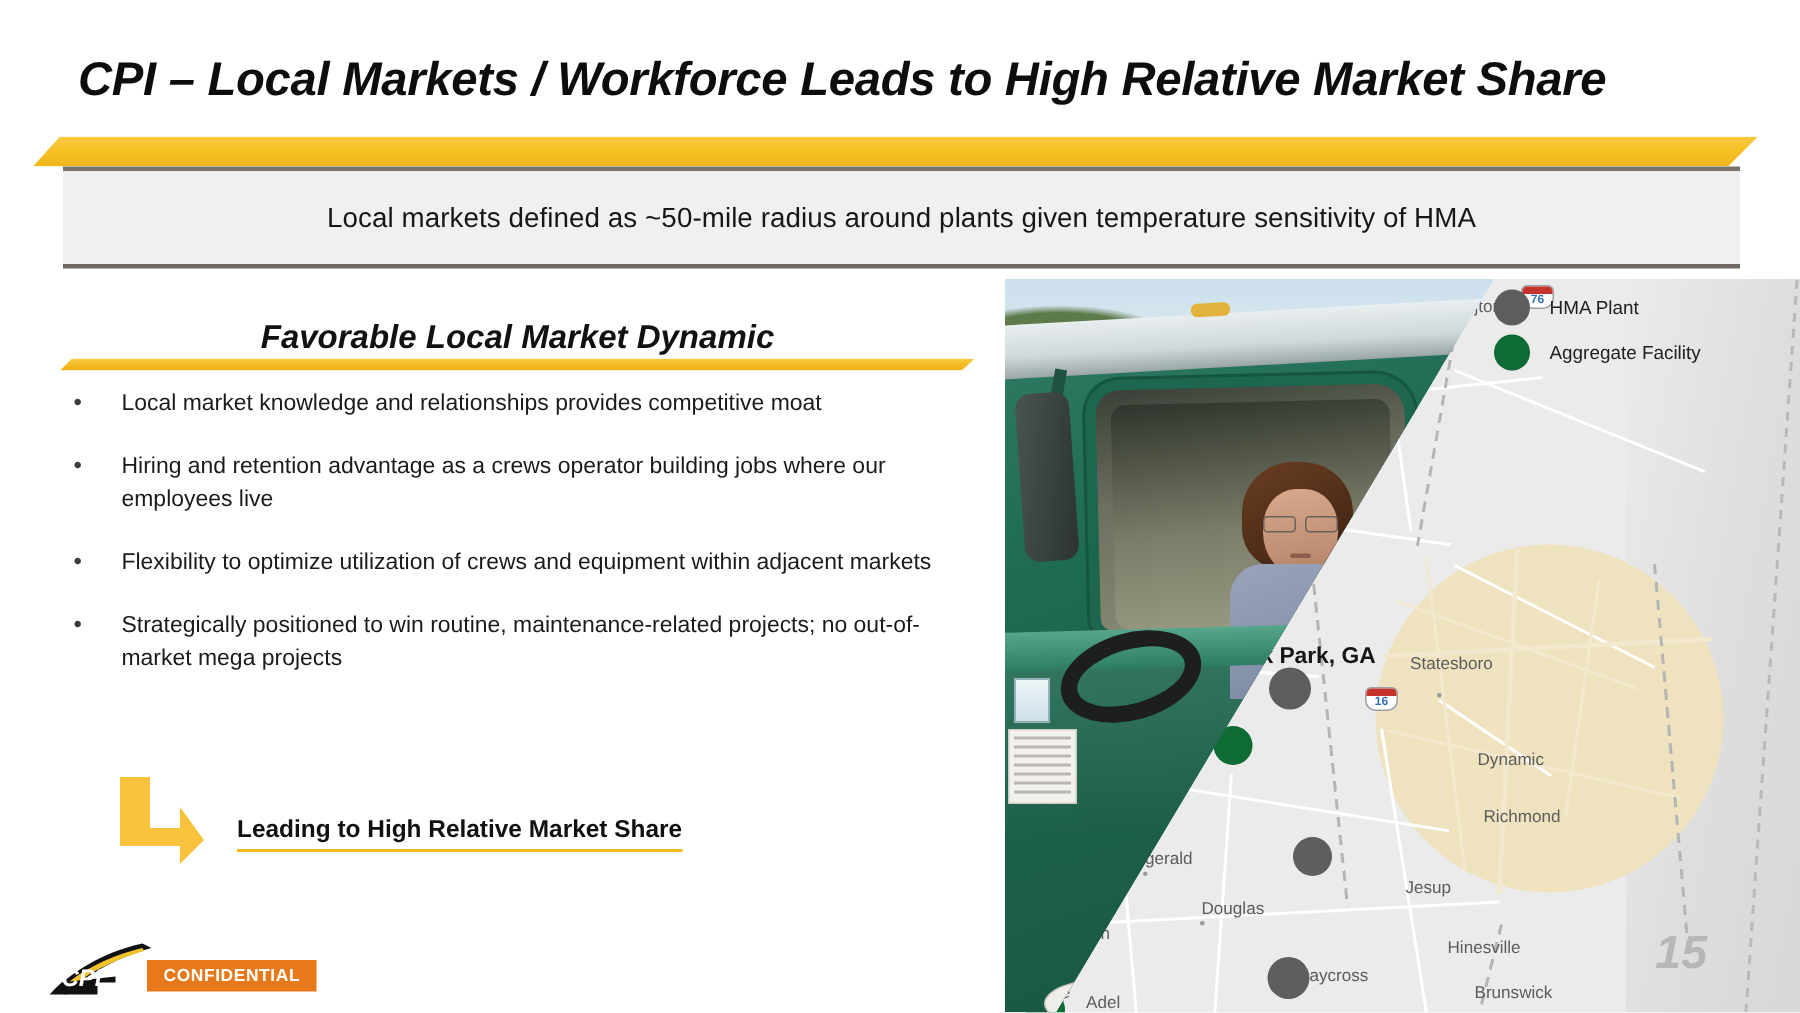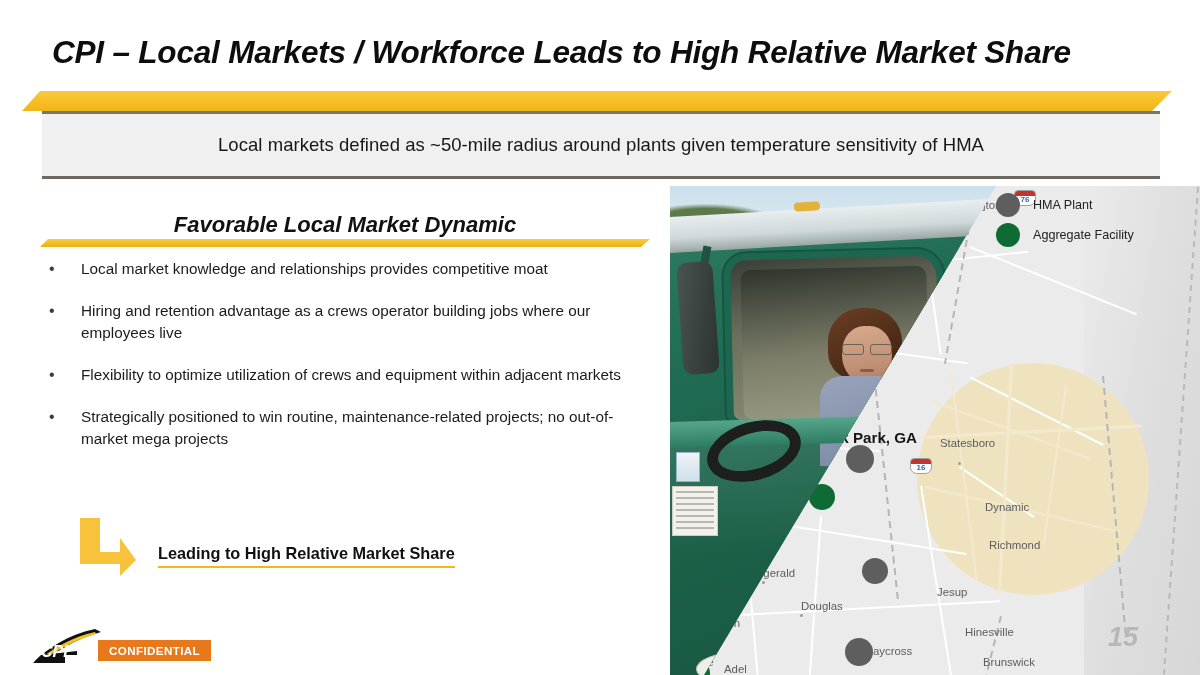--- a/index.html
+++ b/index.html
@@ -206,21 +206,21 @@
   .city { position: absolute; font-size: 11.4px; color: #5c5c5c; white-space: nowrap; }
   .city-dot { position: absolute; width: 3px; height: 3px; border-radius: 50%; background: #9b9b9b; }
 
   .city-main {
     position: absolute;
     font-size: 15.2px; font-weight: bold; color: #151515; white-space: nowrap;
   }
 
   .watermark {
     position: absolute; right: 62px; bottom: 22px;
-    font-size: 27px; font-style: italic; font-weight: bold; color: #b7b7b7;
+    font-size: 31px; font-style: italic; font-weight: bold; color: #b7b7b7;
   }
 
   
   .marker { position: absolute; border-radius: 50%; }
   .marker.hma { background: #5e5e5e; }
   .marker.agg { background: #0E6B34; }
   .marker.split {
     background: linear-gradient(90deg,#5e5e5e 0 50%, #0E6B34 50% 100%);
   }
 

